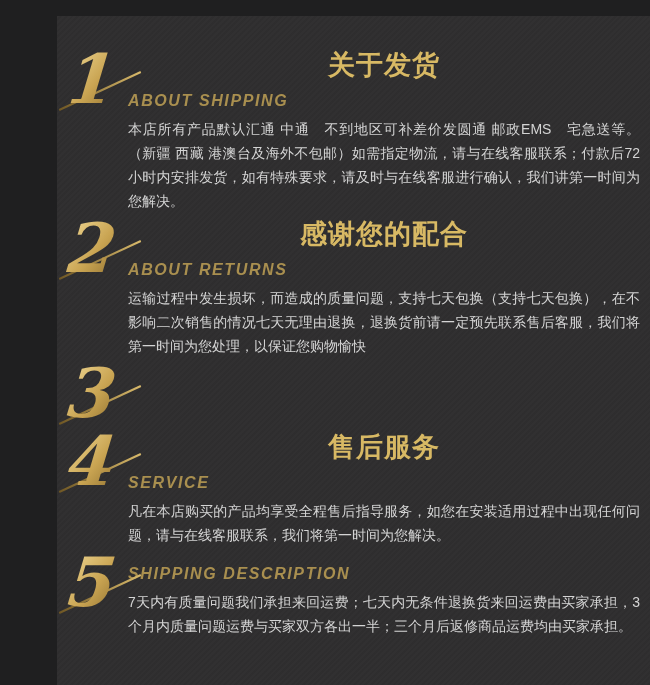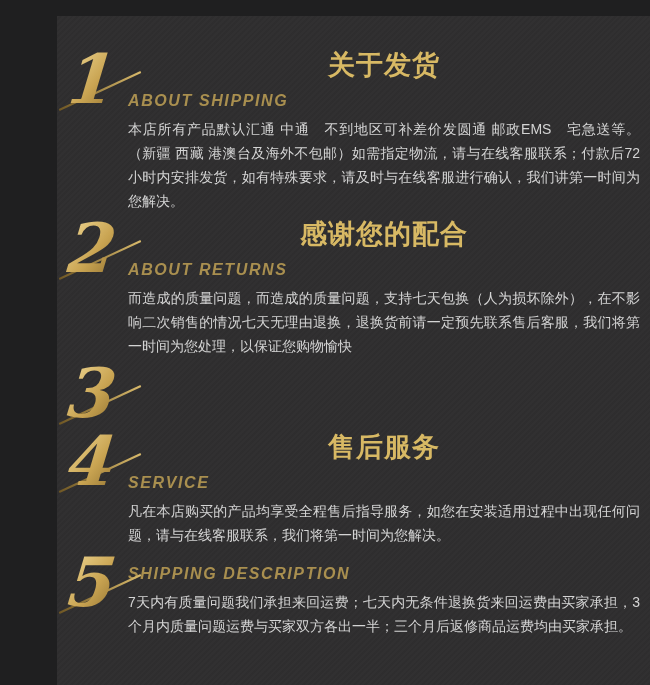--- a/index.html
+++ b/index.html
@@ -82,21 +82,21 @@
   </div>
 
   <div class="sec">
     <div class="num-col">
       <span class="numeral">2</span>
       <span class="slash"></span>
     </div>
     <div class="content">
       <h2>感谢您的配合</h2>
       <div class="sub">ABOUT RETURNS</div>
-      <p>而造成的质量问题，而造成的质量问题，支持七天包换（人为损坏除外），在不影响二次销售的情况七天无理由退换，退换货前请一定预先联系售后客服，我们将第一时间为您处理，以保证您购物愉快</p>
+      <p>运输过程中发生损坏，而造成的质量问题，支持七天包换（支持七天包换），在不影响二次销售的情况七天无理由退换，退换货前请一定预先联系售后客服，我们将第一时间为您处理，以保证您购物愉快</p>
     </div>
   </div>
 
   <div class="sec">
     <div class="num-col">
       <span class="numeral">3</span>
       <span class="slash"></span>
     </div>
   </div>
 

